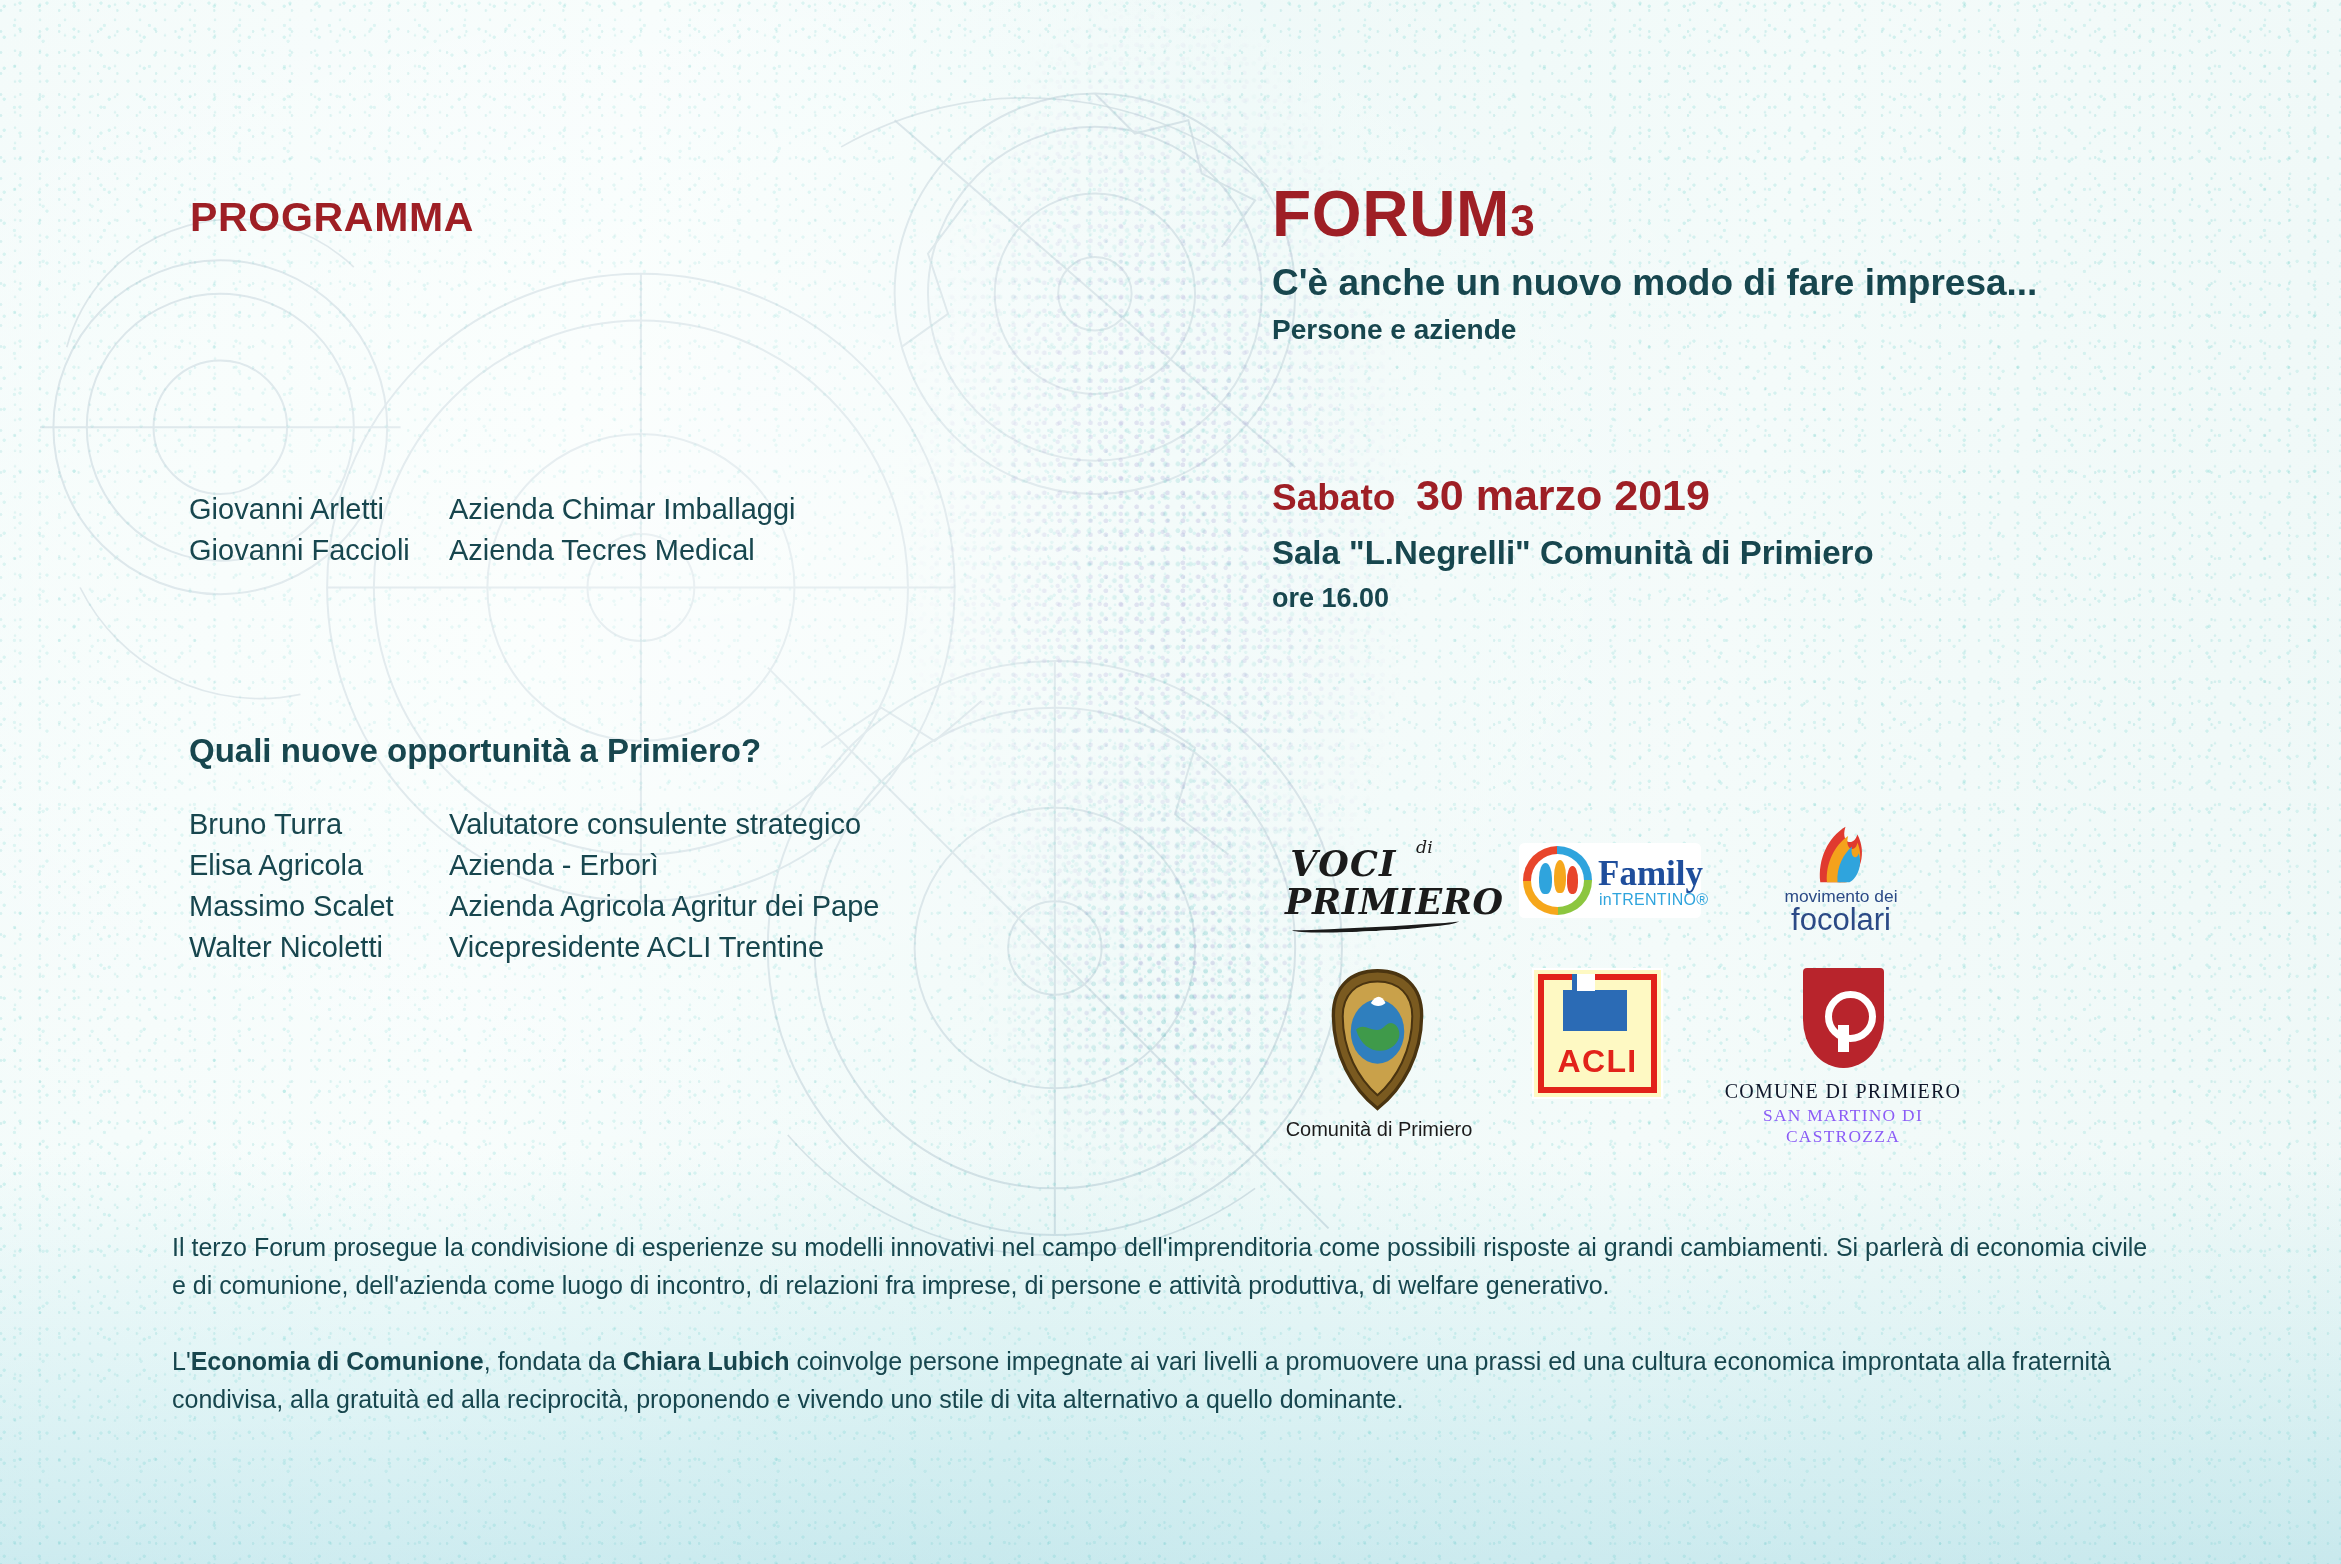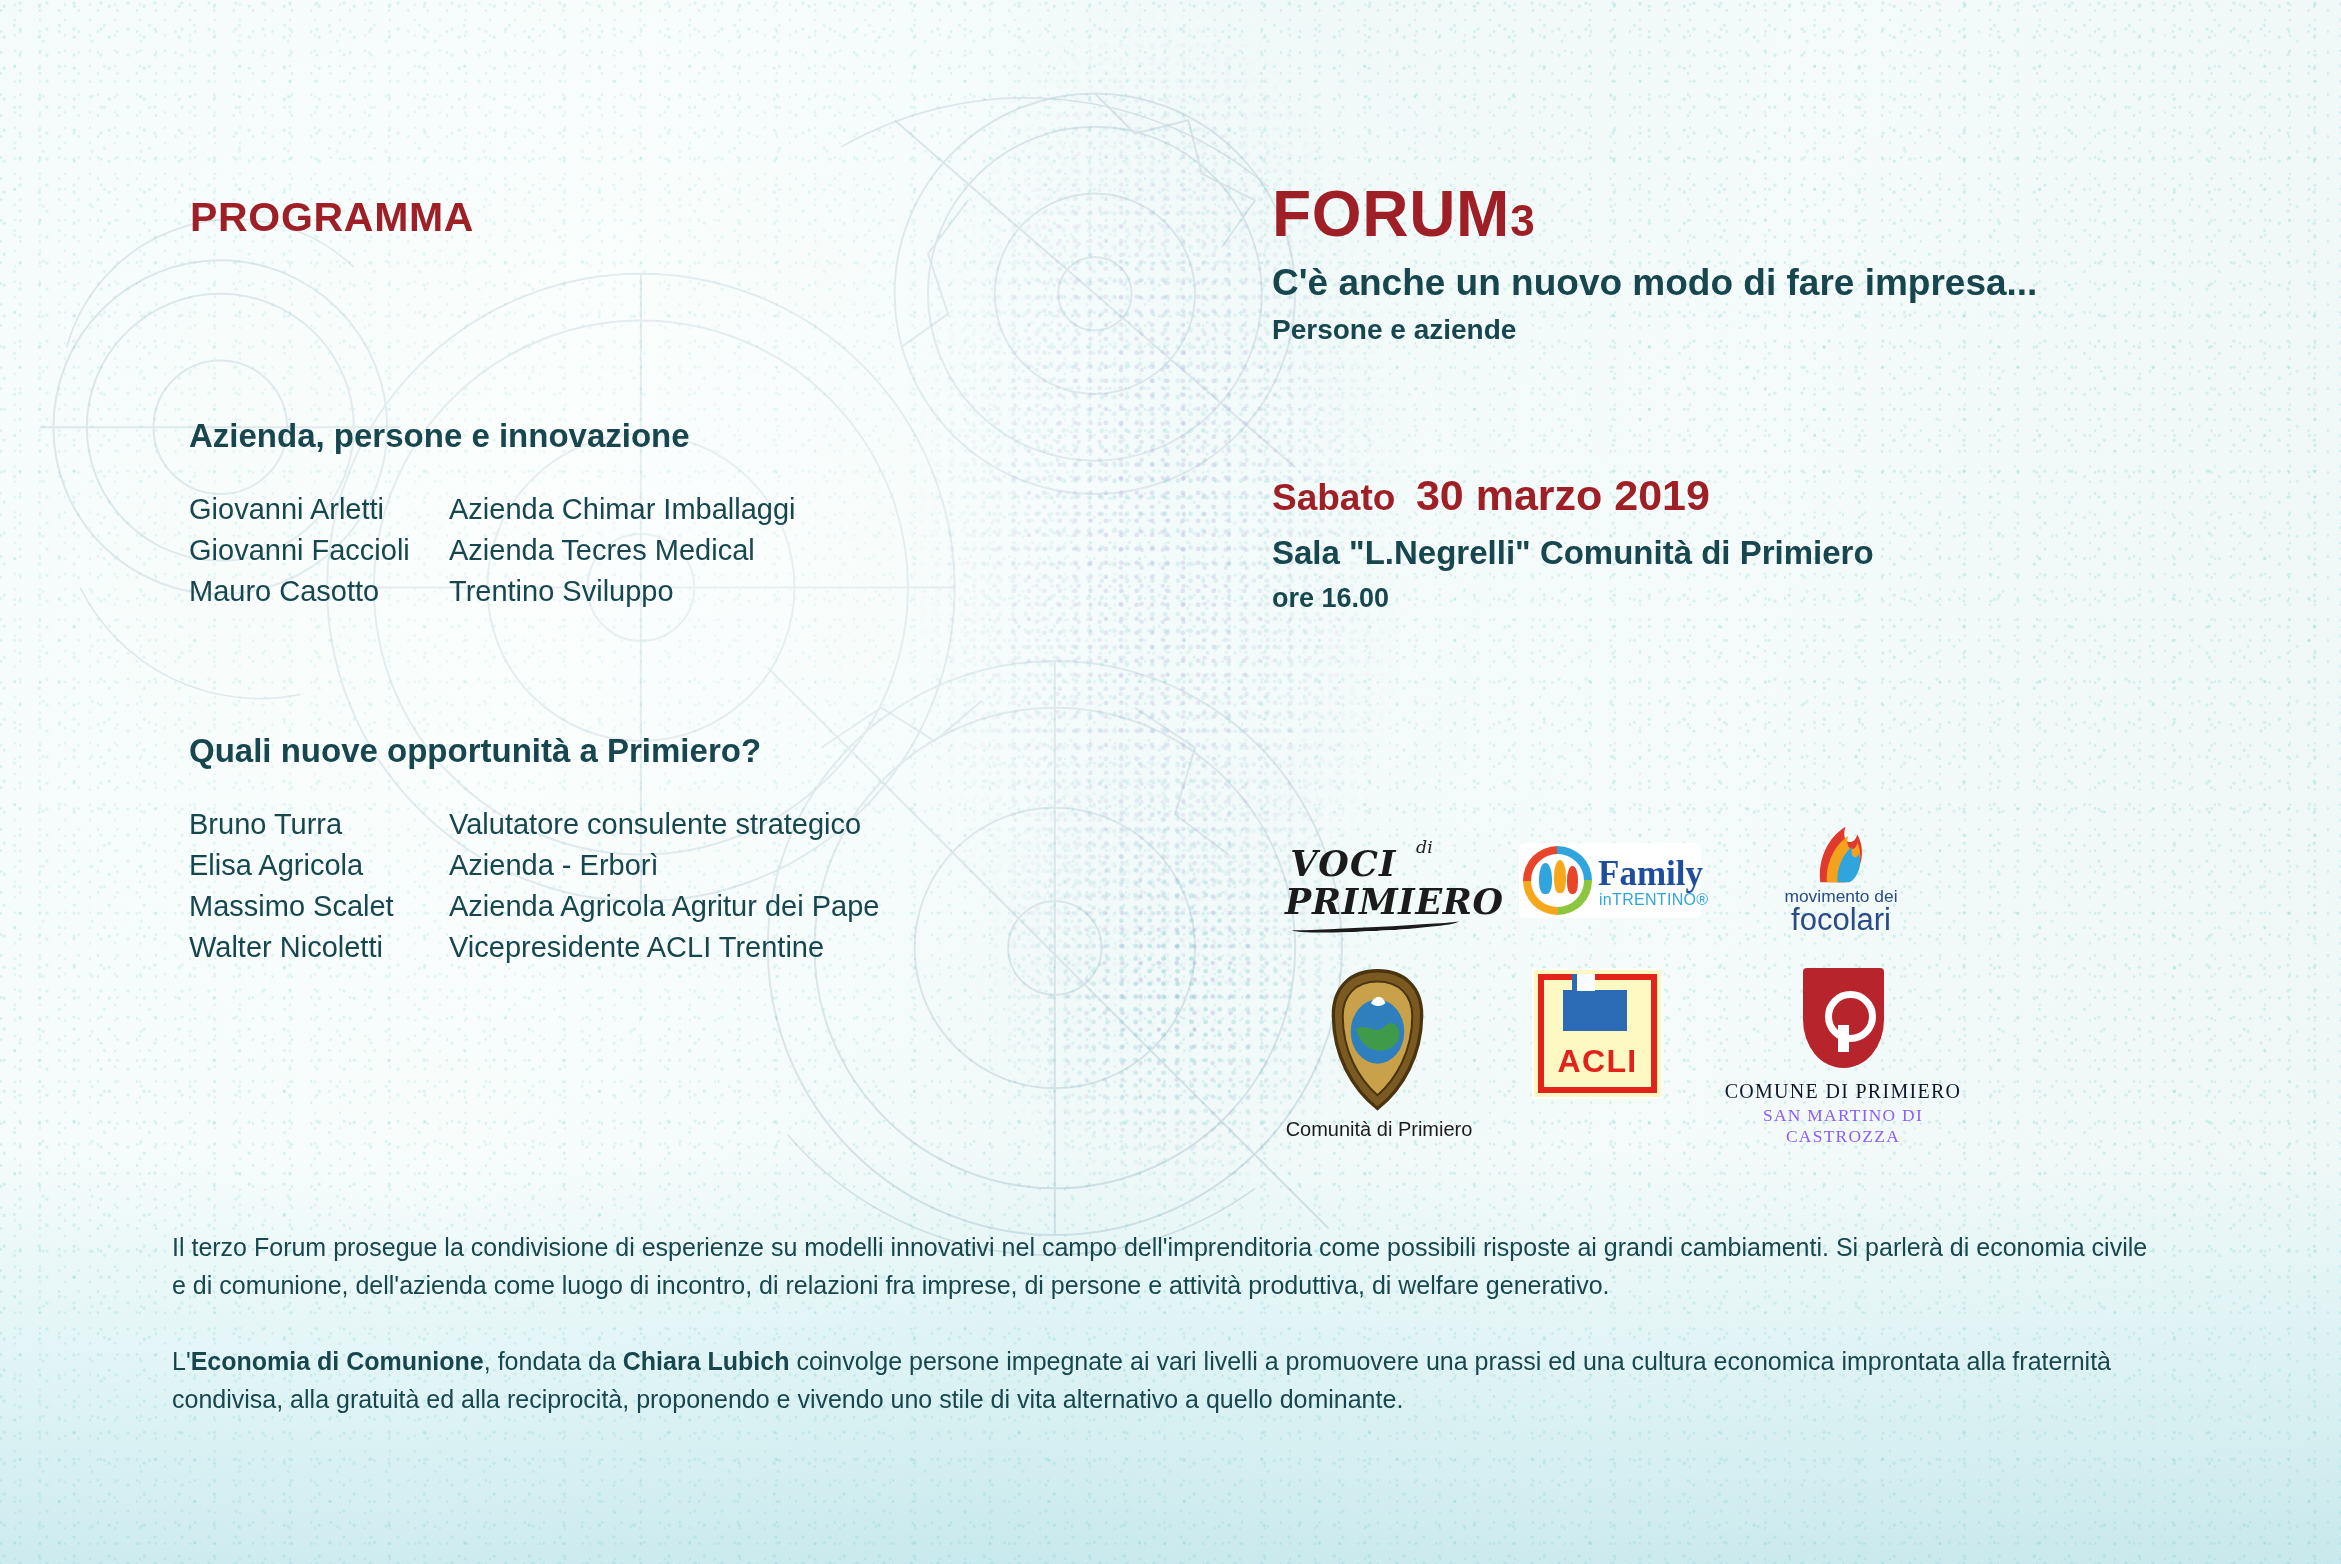--- a/index.html
+++ b/index.html
@@ -354,33 +354,28 @@
   <div class="bg-noise-b"></div>
   <div class="bg-splatter"></div>
   <div class="bg-splatter2"></div>
   <div class="bg-bottomwash"></div>
   <div class="bg-vignette"></div>
 
   <div class="content">
 
     <div id="programma-title">PROGRAMMA</div>
 
-    <div class="section-head" id="sec1-head">Azienda, persone e innovazione</div>
     <div class="people" id="sec1-people">
       <div class="row">
         <span class="nm">Giovanni Arletti</span>
         <span class="rl">Azienda Chimar Imballaggi</span>
       </div>
       <div class="row">
         <span class="nm">Giovanni Faccioli</span>
         <span class="rl">Azienda Tecres Medical</span>
-      </div>
-      <div class="row">
-        <span class="nm">Mauro Casotto</span>
-        <span class="rl">Trentino Sviluppo</span>
       </div>
     </div>
 
     <div class="section-head" id="sec2-head">Quali nuove opportunità a Primiero?</div>
     <div class="people" id="sec2-people">
       <div class="row">
         <span class="nm">Bruno Turra</span>
         <span class="rl">Valutatore consulente strategico</span>
       </div>
       <div class="row">

